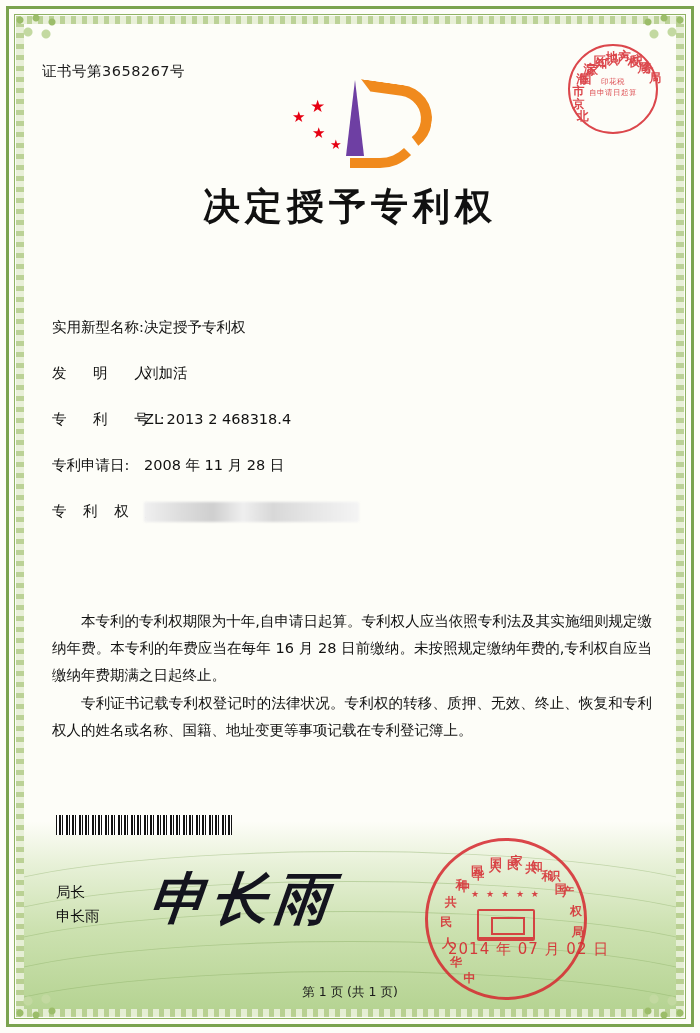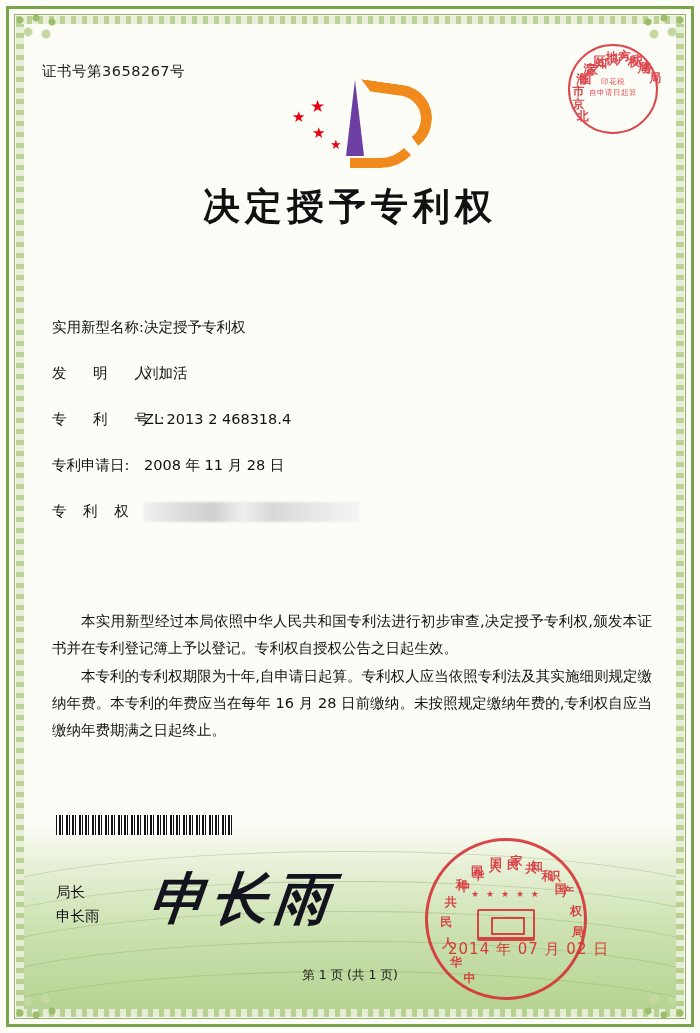--- a/index.html
+++ b/index.html
@@ -325,21 +325,21 @@
     top: 940px;
     font-size: 15px;
     color: #d6282f;
     letter-spacing: 1px;
     opacity: 0.9;
   }
 
   .footer {
     position: absolute;
     left: 0; right: 0;
-    bottom: 49px;
+    bottom: 32px;
     text-align: center;
     font-size: 12.5px;
     color: #1a1a1a;
   }
 </style>
 </head>
 <body>
 
 <div class="page">
 
@@ -412,22 +412,22 @@
     </div>
     <div class="field f-appdate">
       <span class="lbl">专利申请日:</span><span class="val">2008 年 11 月 28 日</span>
     </div>
     <div class="field f-holder">
       <span class="lbl">专 利 权 人:</span><span class="redacted"></span>
     </div>
   </div>
 
   <div class="paras">
-    <p>本实用新型经过本局依照中华人民共和国专利法进行初步审查,决定授予专利权,颁发本证书并在专利登记簿上予以登记。专利权自授权公告之日起生效。</p>
     <p>本专利的专利权期限为十年,自申请日起算。专利权人应当依照专利法及其实施细则规定缴纳年费。本专利的年费应当在每年 16 月 28 日前缴纳。未按照规定缴纳年费的,专利权自应当缴纳年费期满之日起终止。</p>
+    <p>专利证书记载专利权登记时的法律状况。专利权的转移、质押、无效、终止、恢复和专利权人的姓名或名称、国籍、地址变更等事项记载在专利登记簿上。</p>
   </div>
 
   <div class="barcode"></div>
 
   <div class="sign-label">
     <div>局长</div>
     <div>申长雨</div>
   </div>
   <div class="signature">申长雨</div>
 

